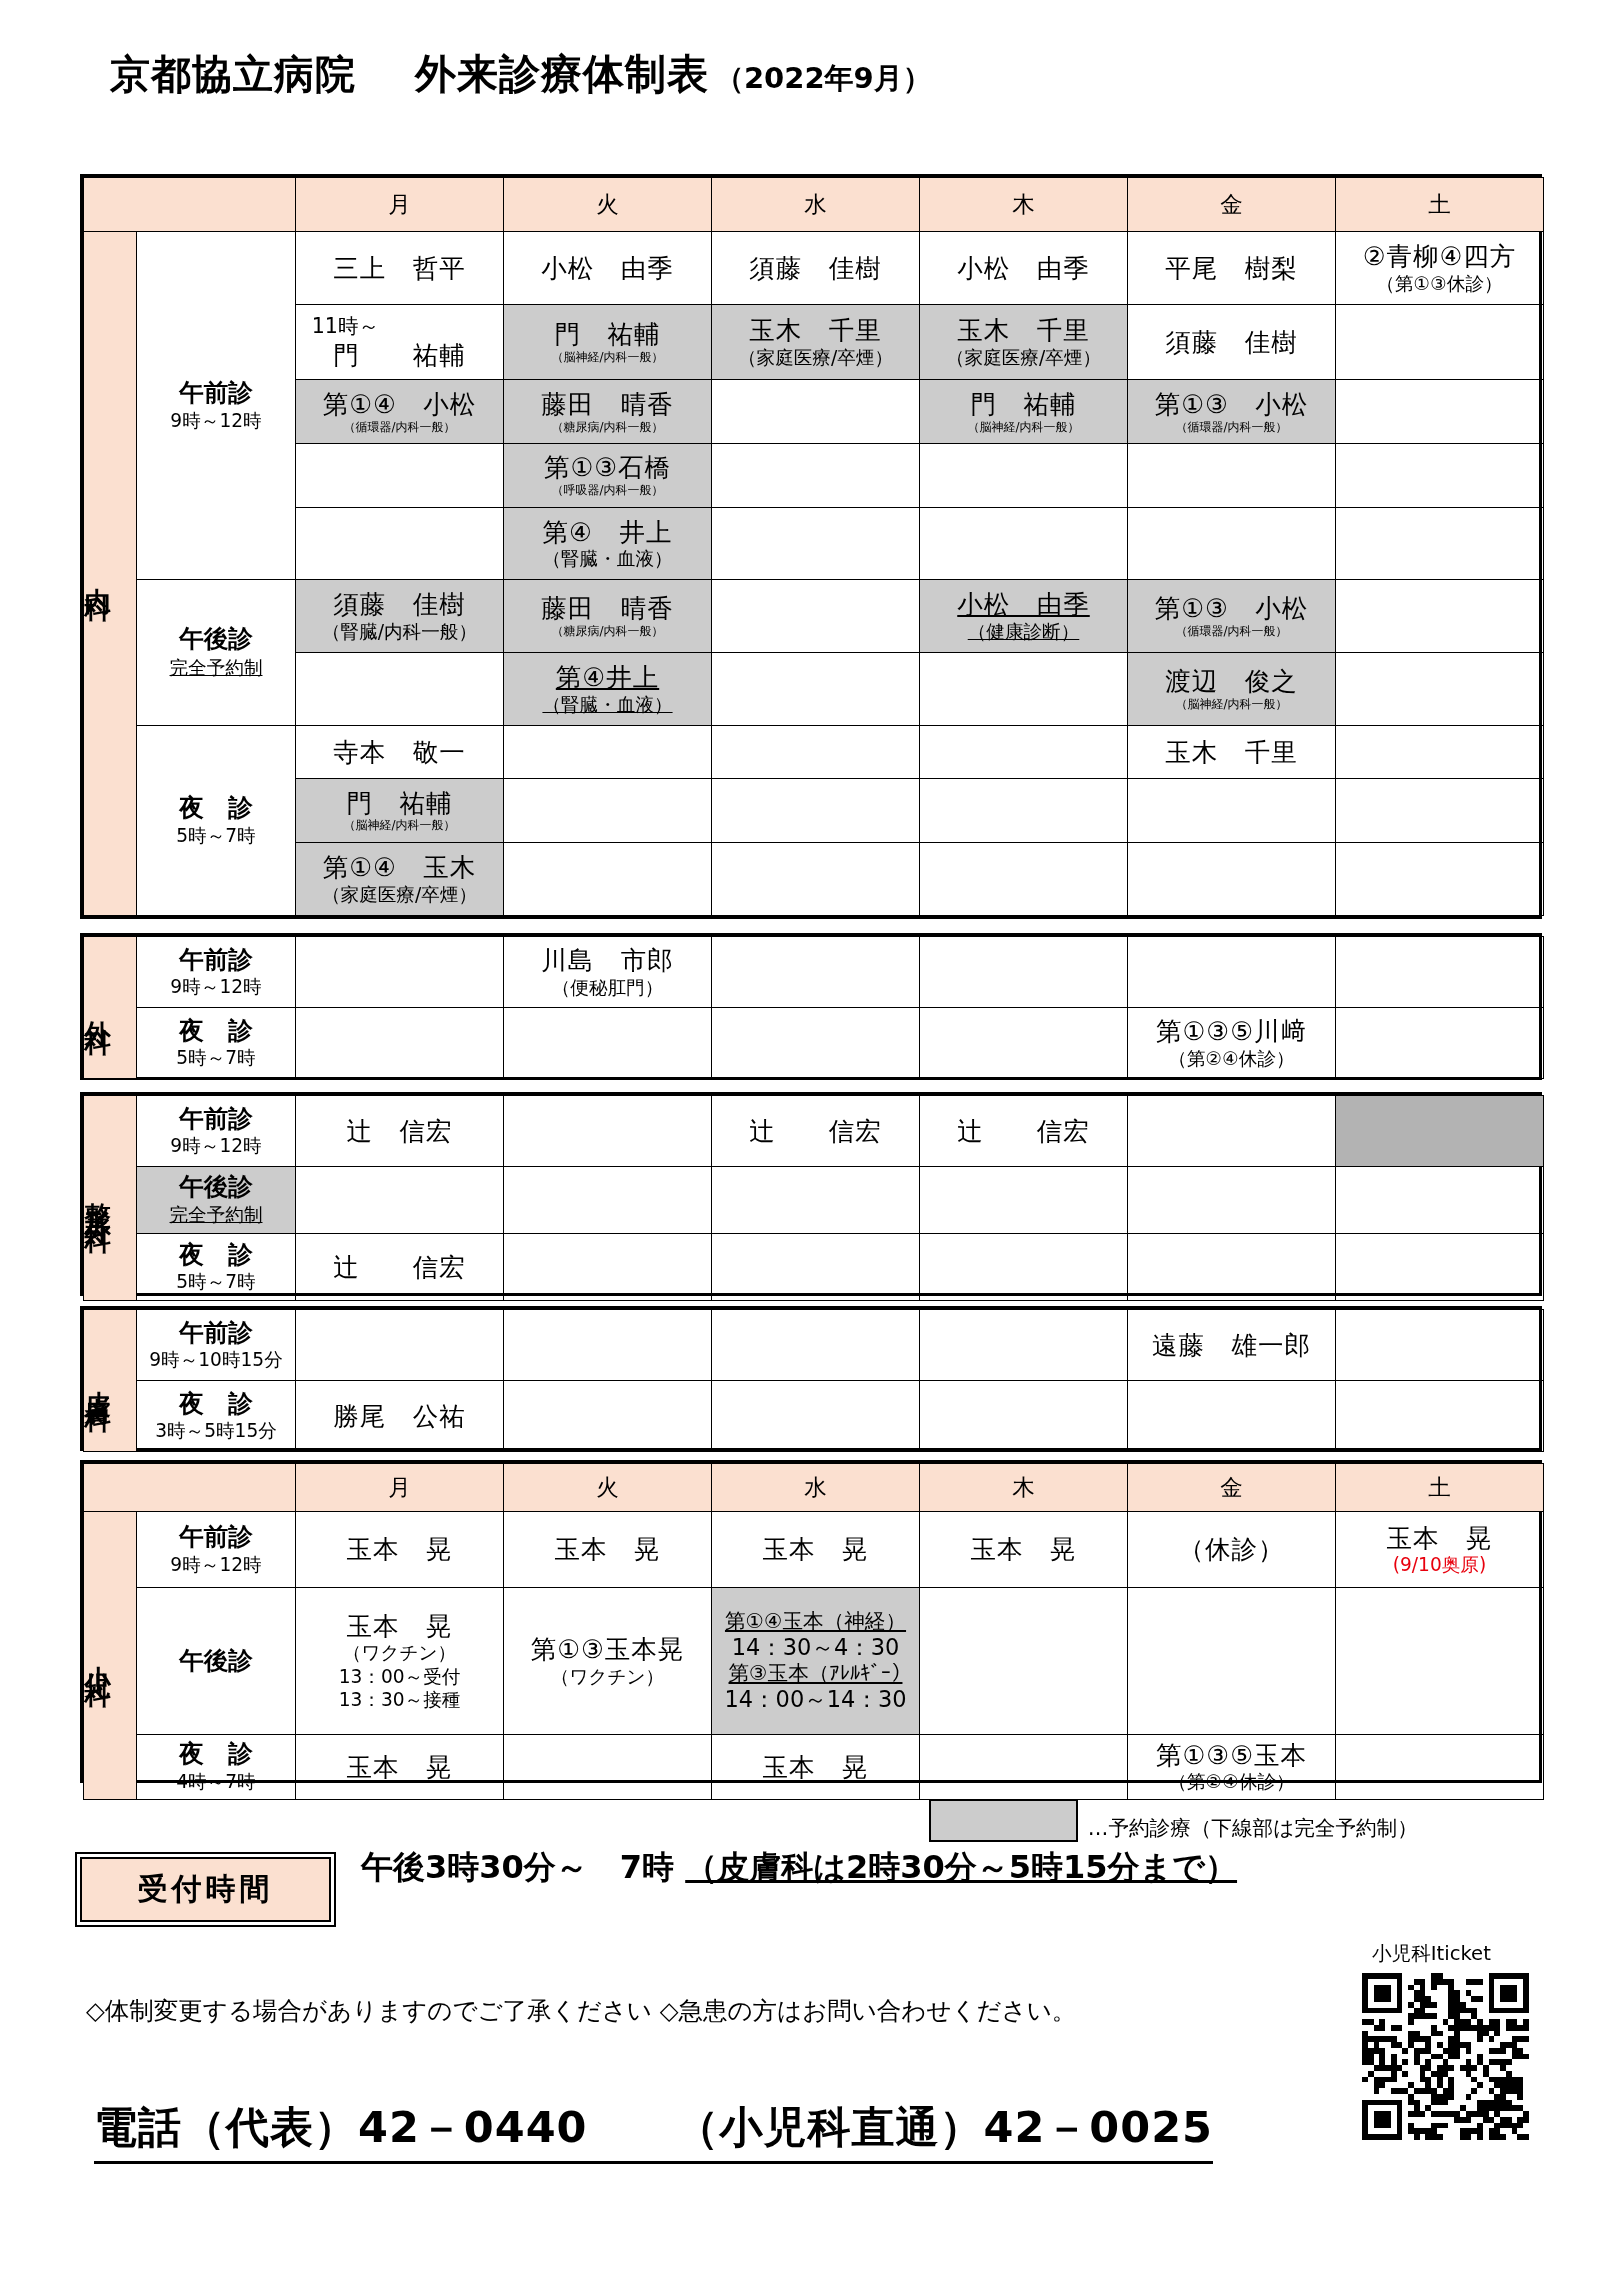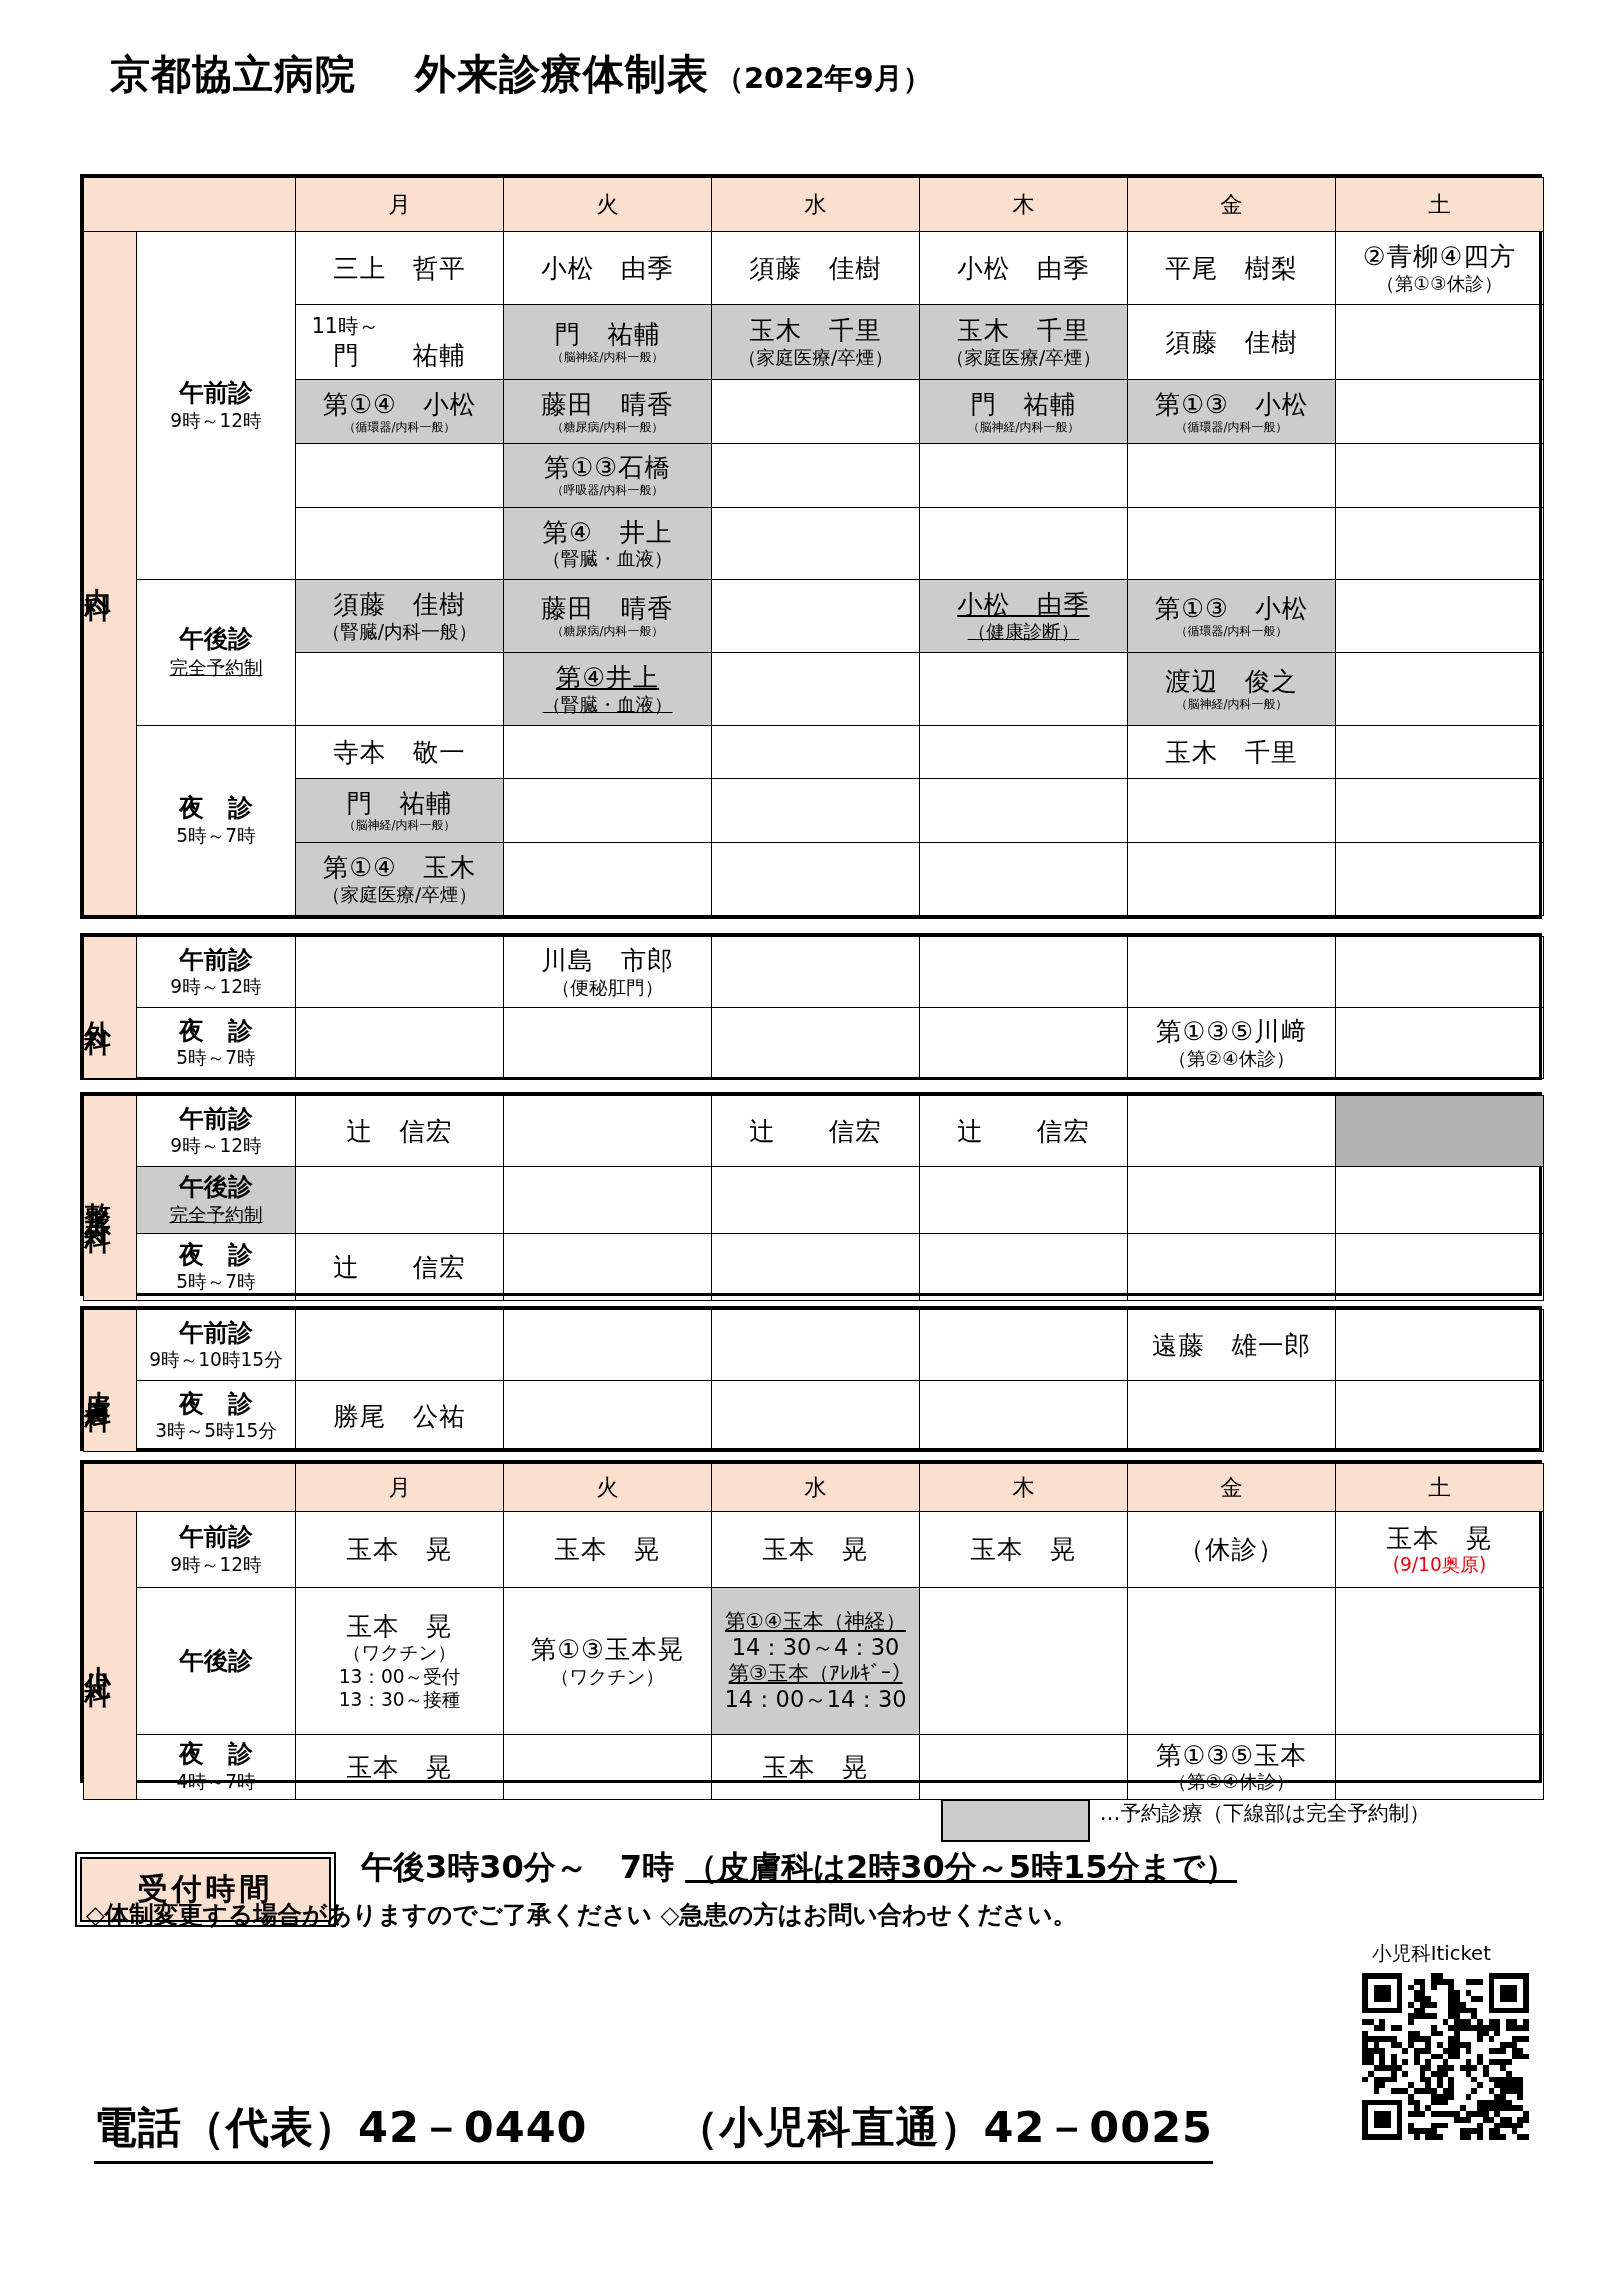--- a/index.html
+++ b/index.html
@@ -121,22 +121,21 @@
   .pre { font-size: 20.6px; display:block; line-height:1.25; text-align:left; padding-left:13.7px;}
   .u { text-decoration: underline; }
   .red { color: #e8000d; }
   .cellpad { padding: 4.9px 2px; }
 
   
   .legend {
     position: absolute;
     left: 929px; top: 1799px;
     display: flex;
-    align-items: flex-start;
-    margin-left: 12px;
+    align-items: flex-end;
   }
   .legend-swatch {
     width: 145px; height: 39px;
     background: #cccccc;
     border: 2px solid #000;
   }
   .legend-text {
     margin-left: 9.8px;
     font-size: 20.6px;
     white-space: nowrap;
@@ -160,25 +159,24 @@
     font-size: 32px;
     font-weight: bold;
     line-height: 1.5;
     white-space: nowrap;
   }
   .reception-lines .paren-u { text-decoration: underline; }
 
   
   .notes {
     position: absolute;
-    left: 86px; top: 1894px;
+    left: 86px; top: 1990px;
     font-size: 24.5px;
     line-height: 1.7;
     white-space: nowrap;
-    font-weight: bold;
   }
   .phone {
     position: absolute;
     left: 94px; top: 2099px;
     font-size: 43px;
     font-weight: bold;
     letter-spacing: 1px;
     border-bottom: 3.9px solid #000;
     padding-bottom: 3.9px;
     white-space: nowrap;

